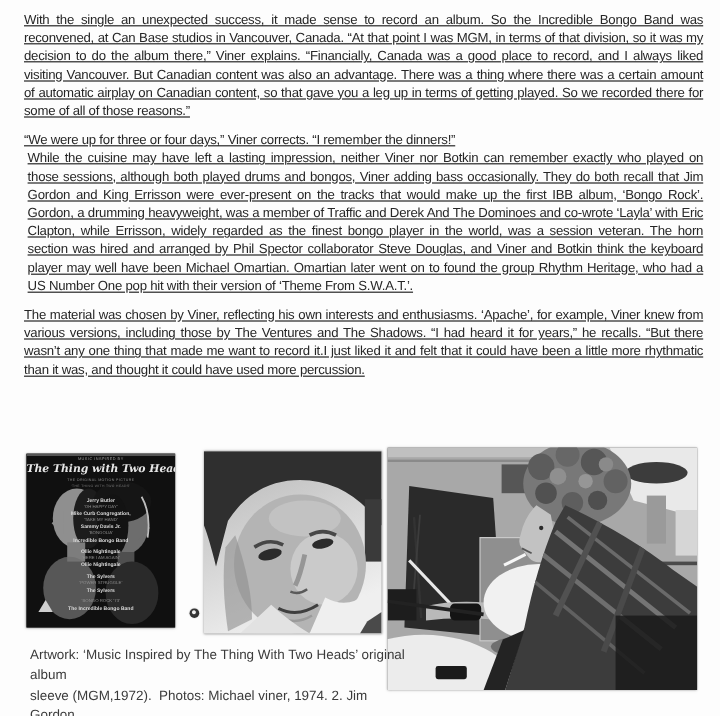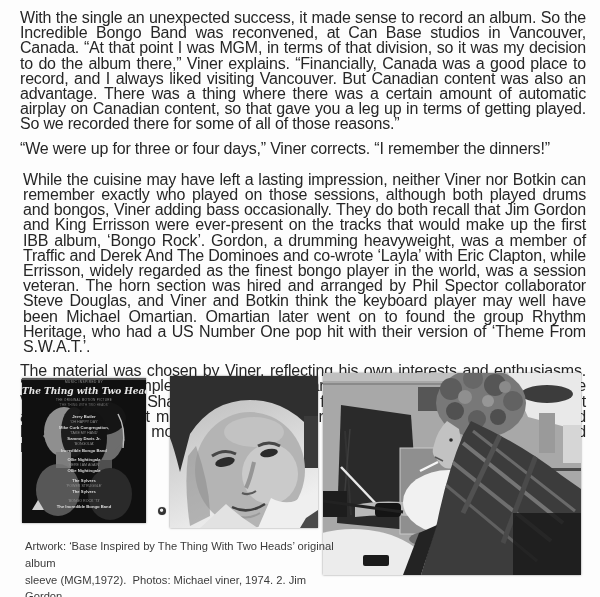--- a/index.html
+++ b/index.html
@@ -4,25 +4,26 @@
 <style>
   html,body{margin:0;padding:0;background:#e8e8e8;}
   .page{
     position:relative;width:600px;height:597px;margin:0 auto;
     background:#fdfdfd;overflow:hidden;
     font-family:"Liberation Sans",sans-serif;
   }
   
   .article{
     position:absolute;left:20px;top:10px;width:566px;
-    color:#262626;font-size:16px;line-height:15.2px;letter-spacing:-0.2px;
+    color:#262626;font-size:11px;line-height:15.2px;letter-spacing:-0.2px;
     text-align:justify;
+    text-decoration:underline;
   }
   .article p{margin:0 0 9px 0;}
-  .article p.tight{margin-bottom:16px;text-align:left;}
+  .article p.tight{margin-bottom:0;text-align:left;}
   .article p.cont{padding-left:3px;}
   .article p:last-child{margin-bottom:12px;}
   
   figure{margin:0;padding:0;position:absolute;box-shadow:0 0 2px rgba(50,50,50,.55);}
   .cover{left:22px;top:378px;width:124px;height:145px;background:#101010;overflow:hidden;}
   .cover svg{position:absolute;left:0;top:0;}
   .cover-text{position:absolute;left:0;top:2px;width:124px;text-align:center;z-index:2;color:#cfcfcf;}
   .cover-kicker{font-size:3.2px;letter-spacing:.4px;color:#9a9a9a;}
   .cover-title{
     font-family:"DejaVu Serif",serif;font-style:italic;font-weight:bold;
@@ -211,18 +212,18 @@
         <line x1="214" y1="80" x2="180" y2="170" stroke="#4a4a4a" stroke-width="5"></line>
         <rect x="190" y="140" width="70" height="64" fill="#1a1a1a" opacity="0.85"></rect>
       </g>
       <path d="M98,202 L114,152 L96,160 L80,202 Z" fill="#232323"></path>
     </svg>
   </figure>
 
   <div class="label-mark"></div>
 
   <div class="caption">
-    <div>Artwork: ‘Base Inspired by The Thing With Two Heads’ original album</div>
+    <div>Artwork: ‘Music Inspired by The Thing With Two Heads’ original album</div>
     <div>sleeve (MGM,1972).&nbsp; Photos: Michael viner, 1974. 2. Jim Gordon,</div>
 
   </div>
 
 </div>
 
 </body></html>

